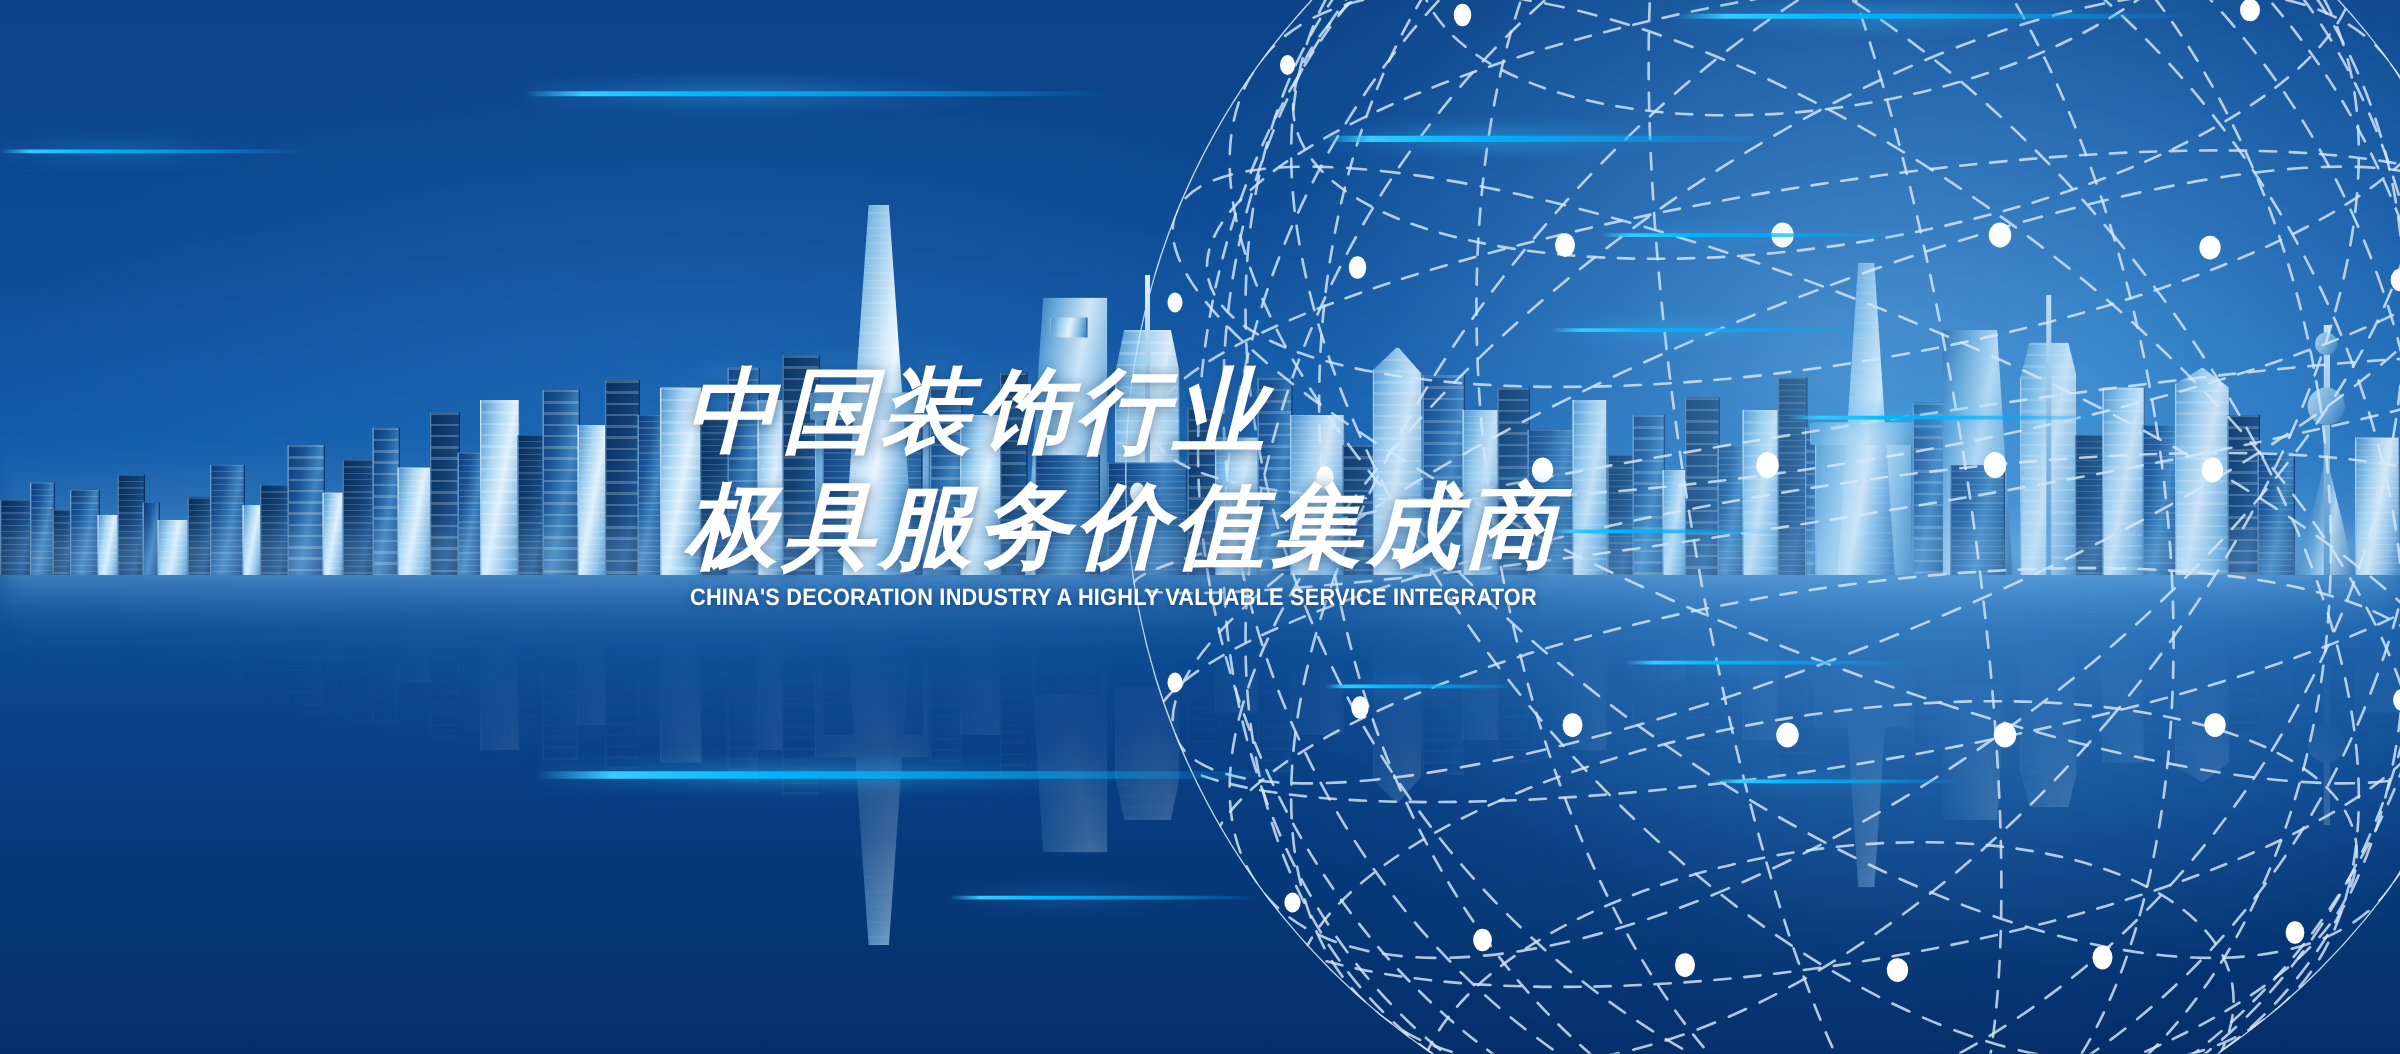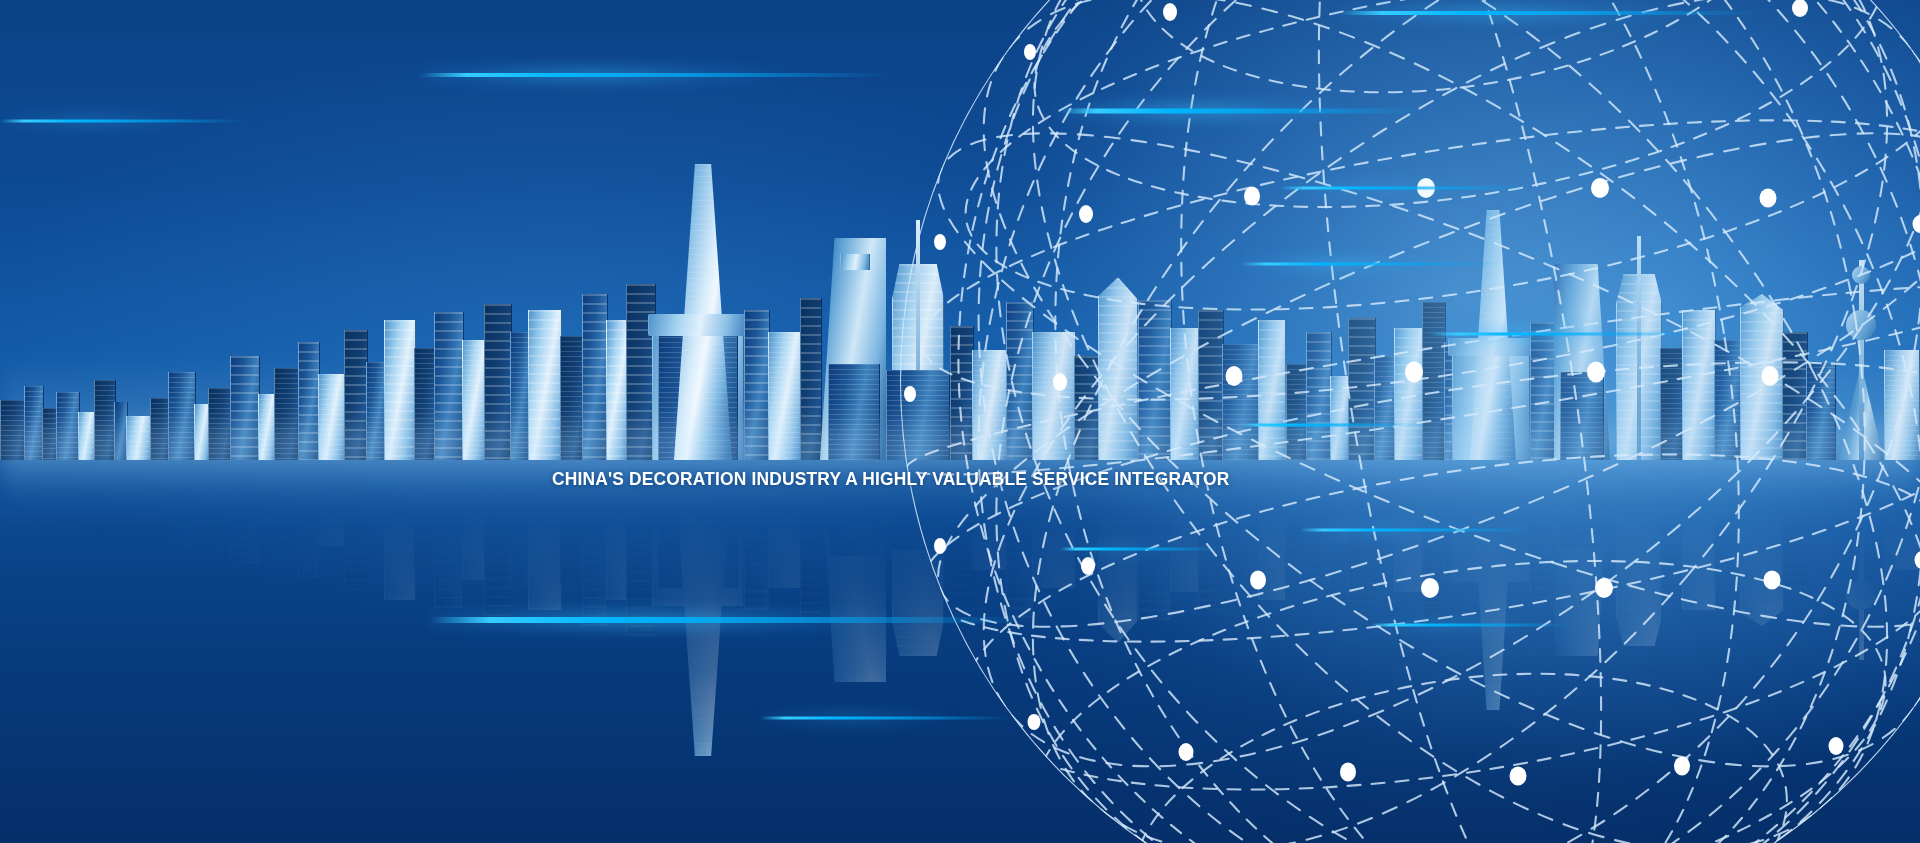--- a/index.html
+++ b/index.html
@@ -446,17 +446,19 @@
   <div class="streak" style="left:1370px;top:615px;width:250px;height:20px;">
     <div class="glow" style="opacity:.5"></div>
       <div class="core" style="width:200px;height:3px;"></div>
   </div>
   <div class="streak" style="left:1060px;top:540px;width:200px;height:18px;">
     <div class="glow" style="opacity:.45"></div>
       <div class="core" style="width:160px;height:3px;"></div>
   </div>
 
   <div id="headline">
+    <div class="hl">中国装饰行业</div>
+    <div class="hl">极具服务价值集成商</div>
   </div>
 
   <div id="subtitle">CHINA'S DECORATION INDUSTRY  A HIGHLY VALUABLE SERVICE INTEGRATOR</div>
 
 </div>
 
 </body></html>

